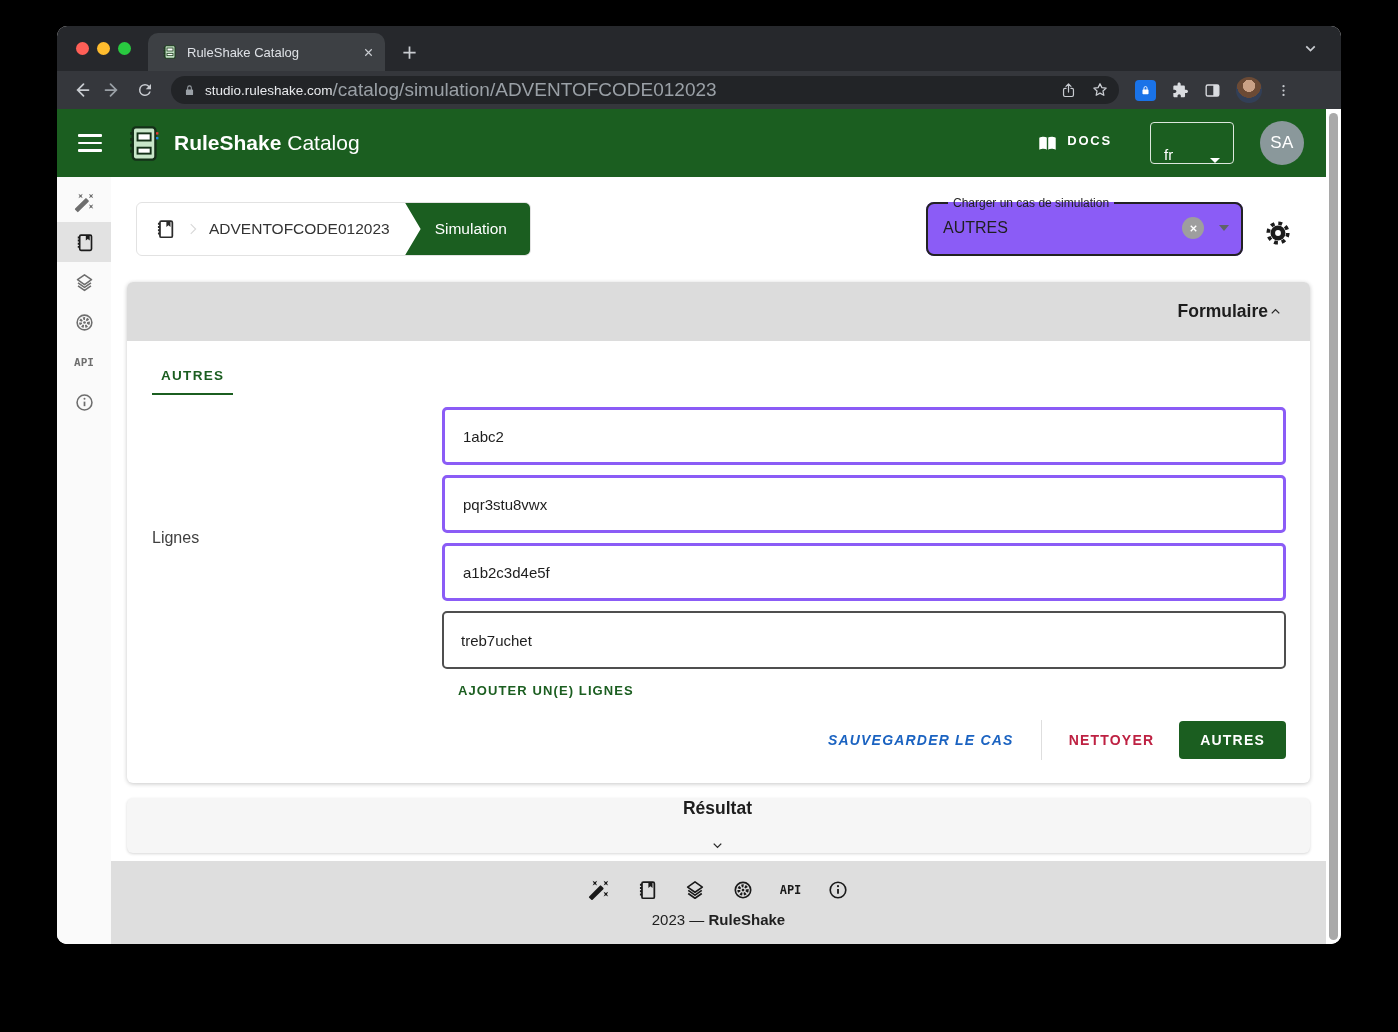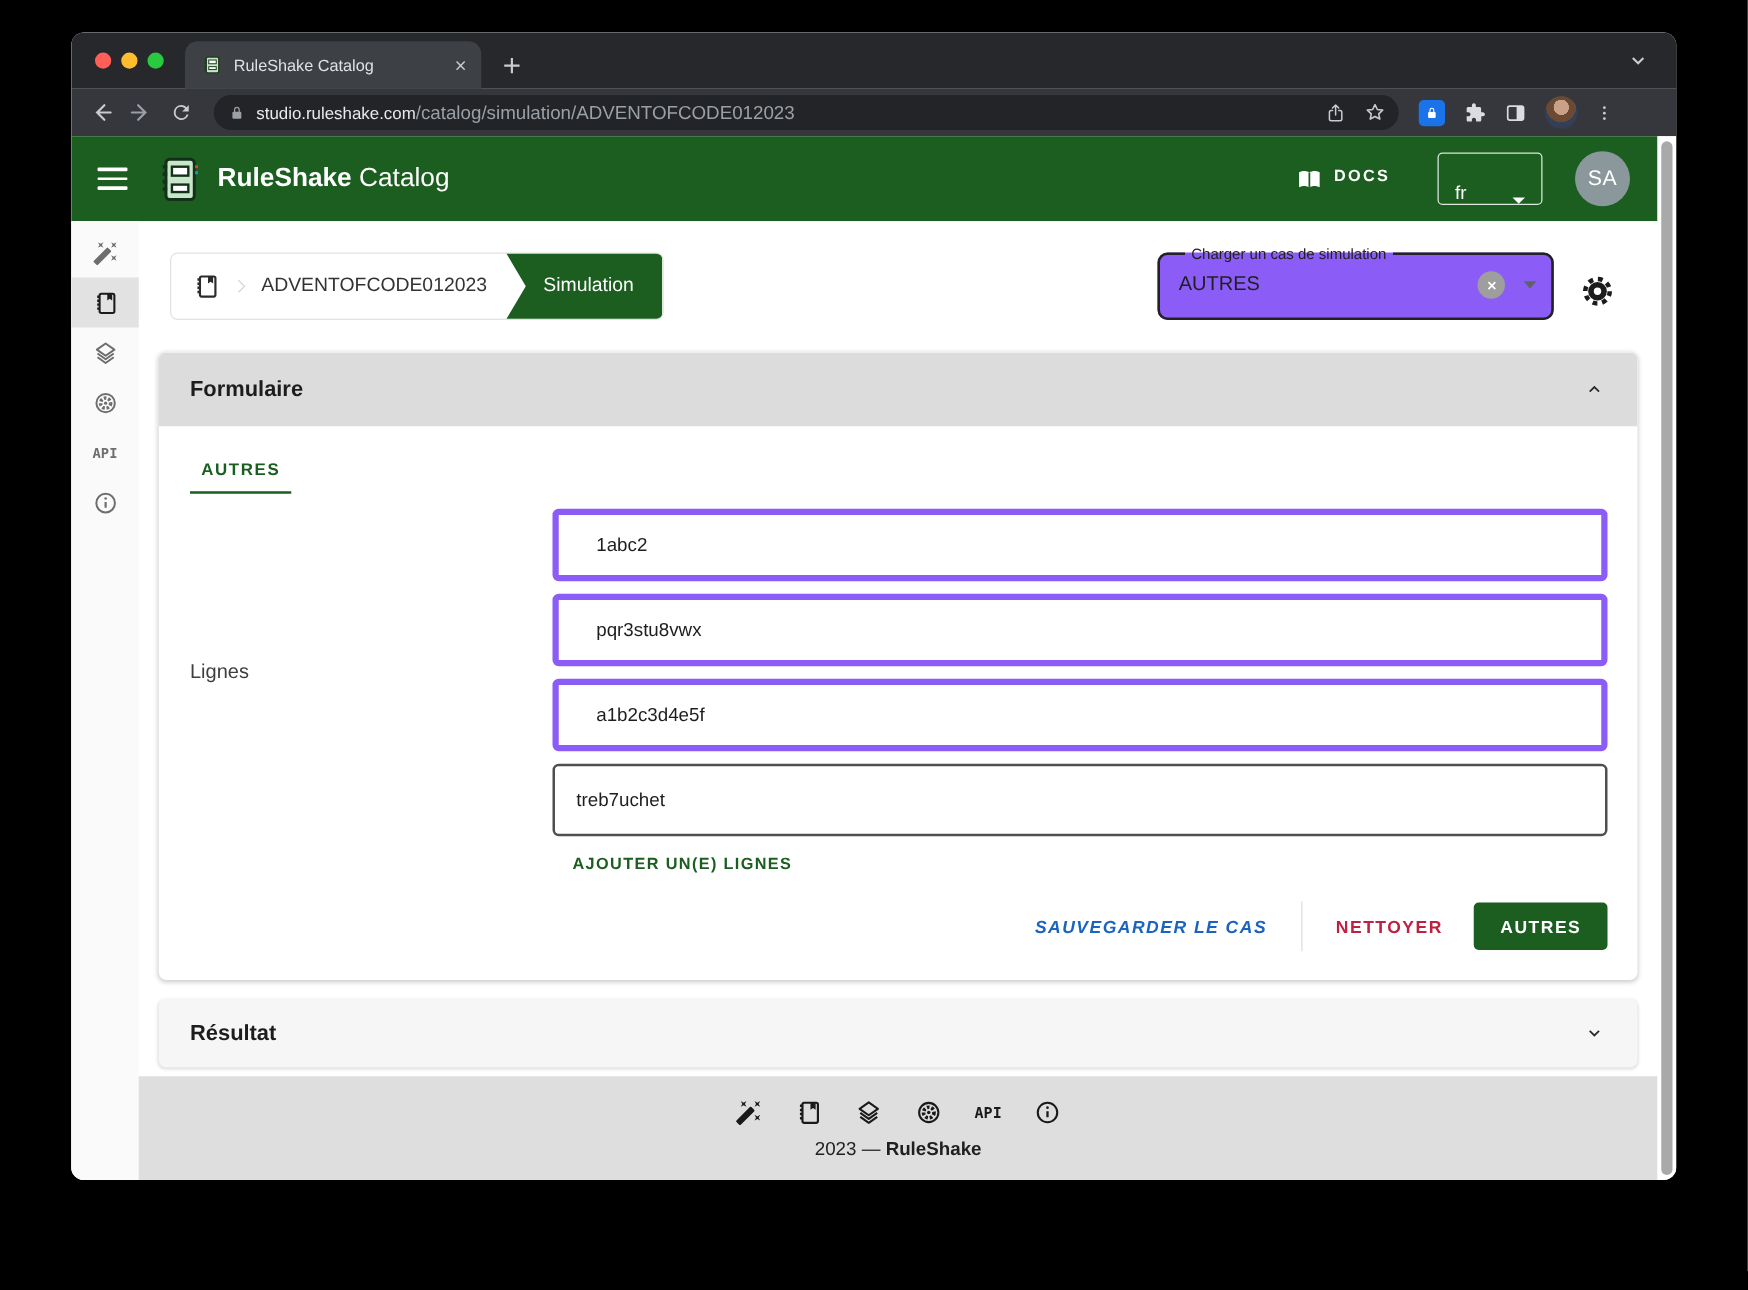--- a/index.html
+++ b/index.html
@@ -18,21 +18,21 @@
   .tab-title { flex:1; margin-left:10px; white-space:nowrap; overflow:hidden; }
   .newtab { margin-left:14px; margin-bottom:8px; color:#C9CCD1; }
   .strip-chevron { position:absolute; right:22px; top:14px; color:#C9CCD1; }
 
   .toolbar { height:38px; background:#35373C; display:flex; align-items:center; padding:0 10px; gap:4px; }
   .nav-btn { width:28px; height:28px; display:flex; align-items:center; justify-content:center; color:#C8CBD0; }
   .nav-btn.dim { color:#9AA0A6; }
   .urlpill { width:948px; height:28px; margin-left:8px; background:#222427; border-radius:14px;
              display:flex; align-items:center; padding:0 10px 0 12px; }
   .url-domain { color:#E8EAED; font-size:13.5px; margin-left:9px; }
-  .url-path { color:#9AA0A6; font-size:15px; }
+  .url-path { color:#9AA0A6; font-size:19px; }
   .pill-spacer { flex:1; }
   .pill-icon { margin-left:14px; color:#C8CBD0; display:flex; }
   .ext-area { display:flex; align-items:center; margin-left:12px; gap:14px; }
   .keybox { width:21px; height:21px; background:#1A73E8; border-radius:4px; display:flex; align-items:center; justify-content:center; color:#fff; }
   .br-avatar { width:26px; height:26px; border-radius:50%;
                background:radial-gradient(circle at 50% 34%, #C9A186 0 28%, #6B4A35 29% 55%, #323F57 56% 100%); }
 
   
   .page { position:absolute; top:83px; left:0; right:0; bottom:0; }
   .page-content { width:1269px; height:100%; display:flex; flex-direction:column; }
@@ -72,49 +72,49 @@
   fieldset.case-loader { width:317px; height:60px; border:2px solid #222; border-radius:8px; padding:0 12px 0 15px; background:#8b5cf6; }
   fieldset.case-loader legend { font-size:12px; color:#1F1F1F; padding:0 5px; margin-left:5px; }
   .loader-row { display:flex; align-items:center; height:36px; }
   .loader-value { flex:1; font-size:16px; color:#1F1F1F; }
   .clear-btn { width:22px; height:22px; border-radius:50%; background:#9E9E9E; display:flex; align-items:center; justify-content:center; color:#fff; }
   .loader-caret { margin-left:15px; width:0; height:0; border-left:5.5px solid transparent; border-right:5.5px solid transparent; border-top:6px solid #5F6368; }
   .gear-btn { margin-left:21px; margin-top:14px; color:#1C1C1C; }
 
   
   .panel { margin-top:26px; border-radius:6px; box-shadow:0 1px 4px rgba(0,0,0,.22); overflow:hidden; background:#fff; flex-shrink:0; }
-  .panel-header { height:59px; background:#DCDCDC; display:flex; align-items:center; justify-content:space-between;
+  .panel-header { height:59px; background:#DCDCDC; display:flex; align-items:center; justify-content:flex-end;
                   padding:0 27px 0 25px; font-size:17.5px; font-weight:600; color:#1D1D1D; cursor:pointer; }
   .panel-body { padding:13px 24px 23px 25px; }
 
   .tabs { margin-bottom:12px; }
   .tab-item { display:inline-block; padding:14px 9px 10px; font-size:13.5px; font-weight:700; letter-spacing:1.3px;
               color:var(--green); border-bottom:2px solid var(--green); cursor:pointer; }
 
   .form-row { display:flex; }
   .form-label { width:290px; display:flex; align-items:center; font-size:16px; color:#3F3F3F; }
   .inputs { flex:1; display:flex; flex-direction:column; gap:10px; }
-  input.line { height:58px; border:5px solid #8b5cf6; border-radius:5px; padding:0 30px; font-size:15px; color:#1E1E1E;
+  input.line { height:58px; border:3px solid #8b5cf6; border-radius:5px; padding:0 18px; font-size:15px; color:#1E1E1E;
                font-family:"Liberation Sans", sans-serif; width:100%; background:#fff; outline:none; }
   input.line.focused { border:2px solid #4F4F4F; padding:0 17px; }
 
   .add-line { margin:14px 0 0 306px; font-size:13px; font-weight:700; letter-spacing:1.1px; color:var(--green);
               background:none; border:none; cursor:pointer; font-family:inherit; }
 
   .actions { display:flex; align-items:center; justify-content:flex-end; margin-top:21px; }
   .btn-text { background:none; border:none; font-family:inherit; font-size:14px; font-weight:700; letter-spacing:1.2px; padding:9px 12px; cursor:pointer; }
   .btn-save { color:var(--blue);font-style:italic; }
   .btn-reset { color:var(--red); margin-right:13px; }
   .v-divider { width:1px; height:40px; background:#DEDEDE; margin:0 15px; }
   .btn-simulate { background:var(--green); color:#fff; border:none; font-family:inherit; font-size:14px; font-weight:700;
                   letter-spacing:1.2px; padding:11px 21px; border-radius:4px; cursor:pointer; }
 
   .result-panel { margin-top:15px; height:55px; background:#F6F6F6; border-radius:6px; box-shadow:0 1px 3px rgba(0,0,0,.16);
                   display:flex; align-items:center; justify-content:space-between; padding:0 27px 0 25px;
-                  font-size:17.5px; font-weight:600; color:#1D1D1D; cursor:pointer; flex-shrink:0; }
+                  font-size:17.5px; font-weight:600; color:#1D1D1D; cursor:pointer; flex-shrink:0;flex-direction:column; }
 
   
   .footer { margin:18px -16px 0; margin-top:auto; background:#DEDEDE; height:83px; flex-shrink:0; }
   .footer-icons { display:flex; justify-content:center; align-items:center; gap:26px; padding-top:18px; color:#1A1A1A; }
   .footer-icons > * { cursor:pointer; display:flex; align-items:center; justify-content:center; }
   .footer-text { text-align:center; margin-top:10px; font-size:15px; color:#1F1F1F; }
   .footer-text b { font-weight:700; }
 
   
   .scrollbar { position:absolute; top:0; right:0; bottom:0; width:15px; background:#fff; }

